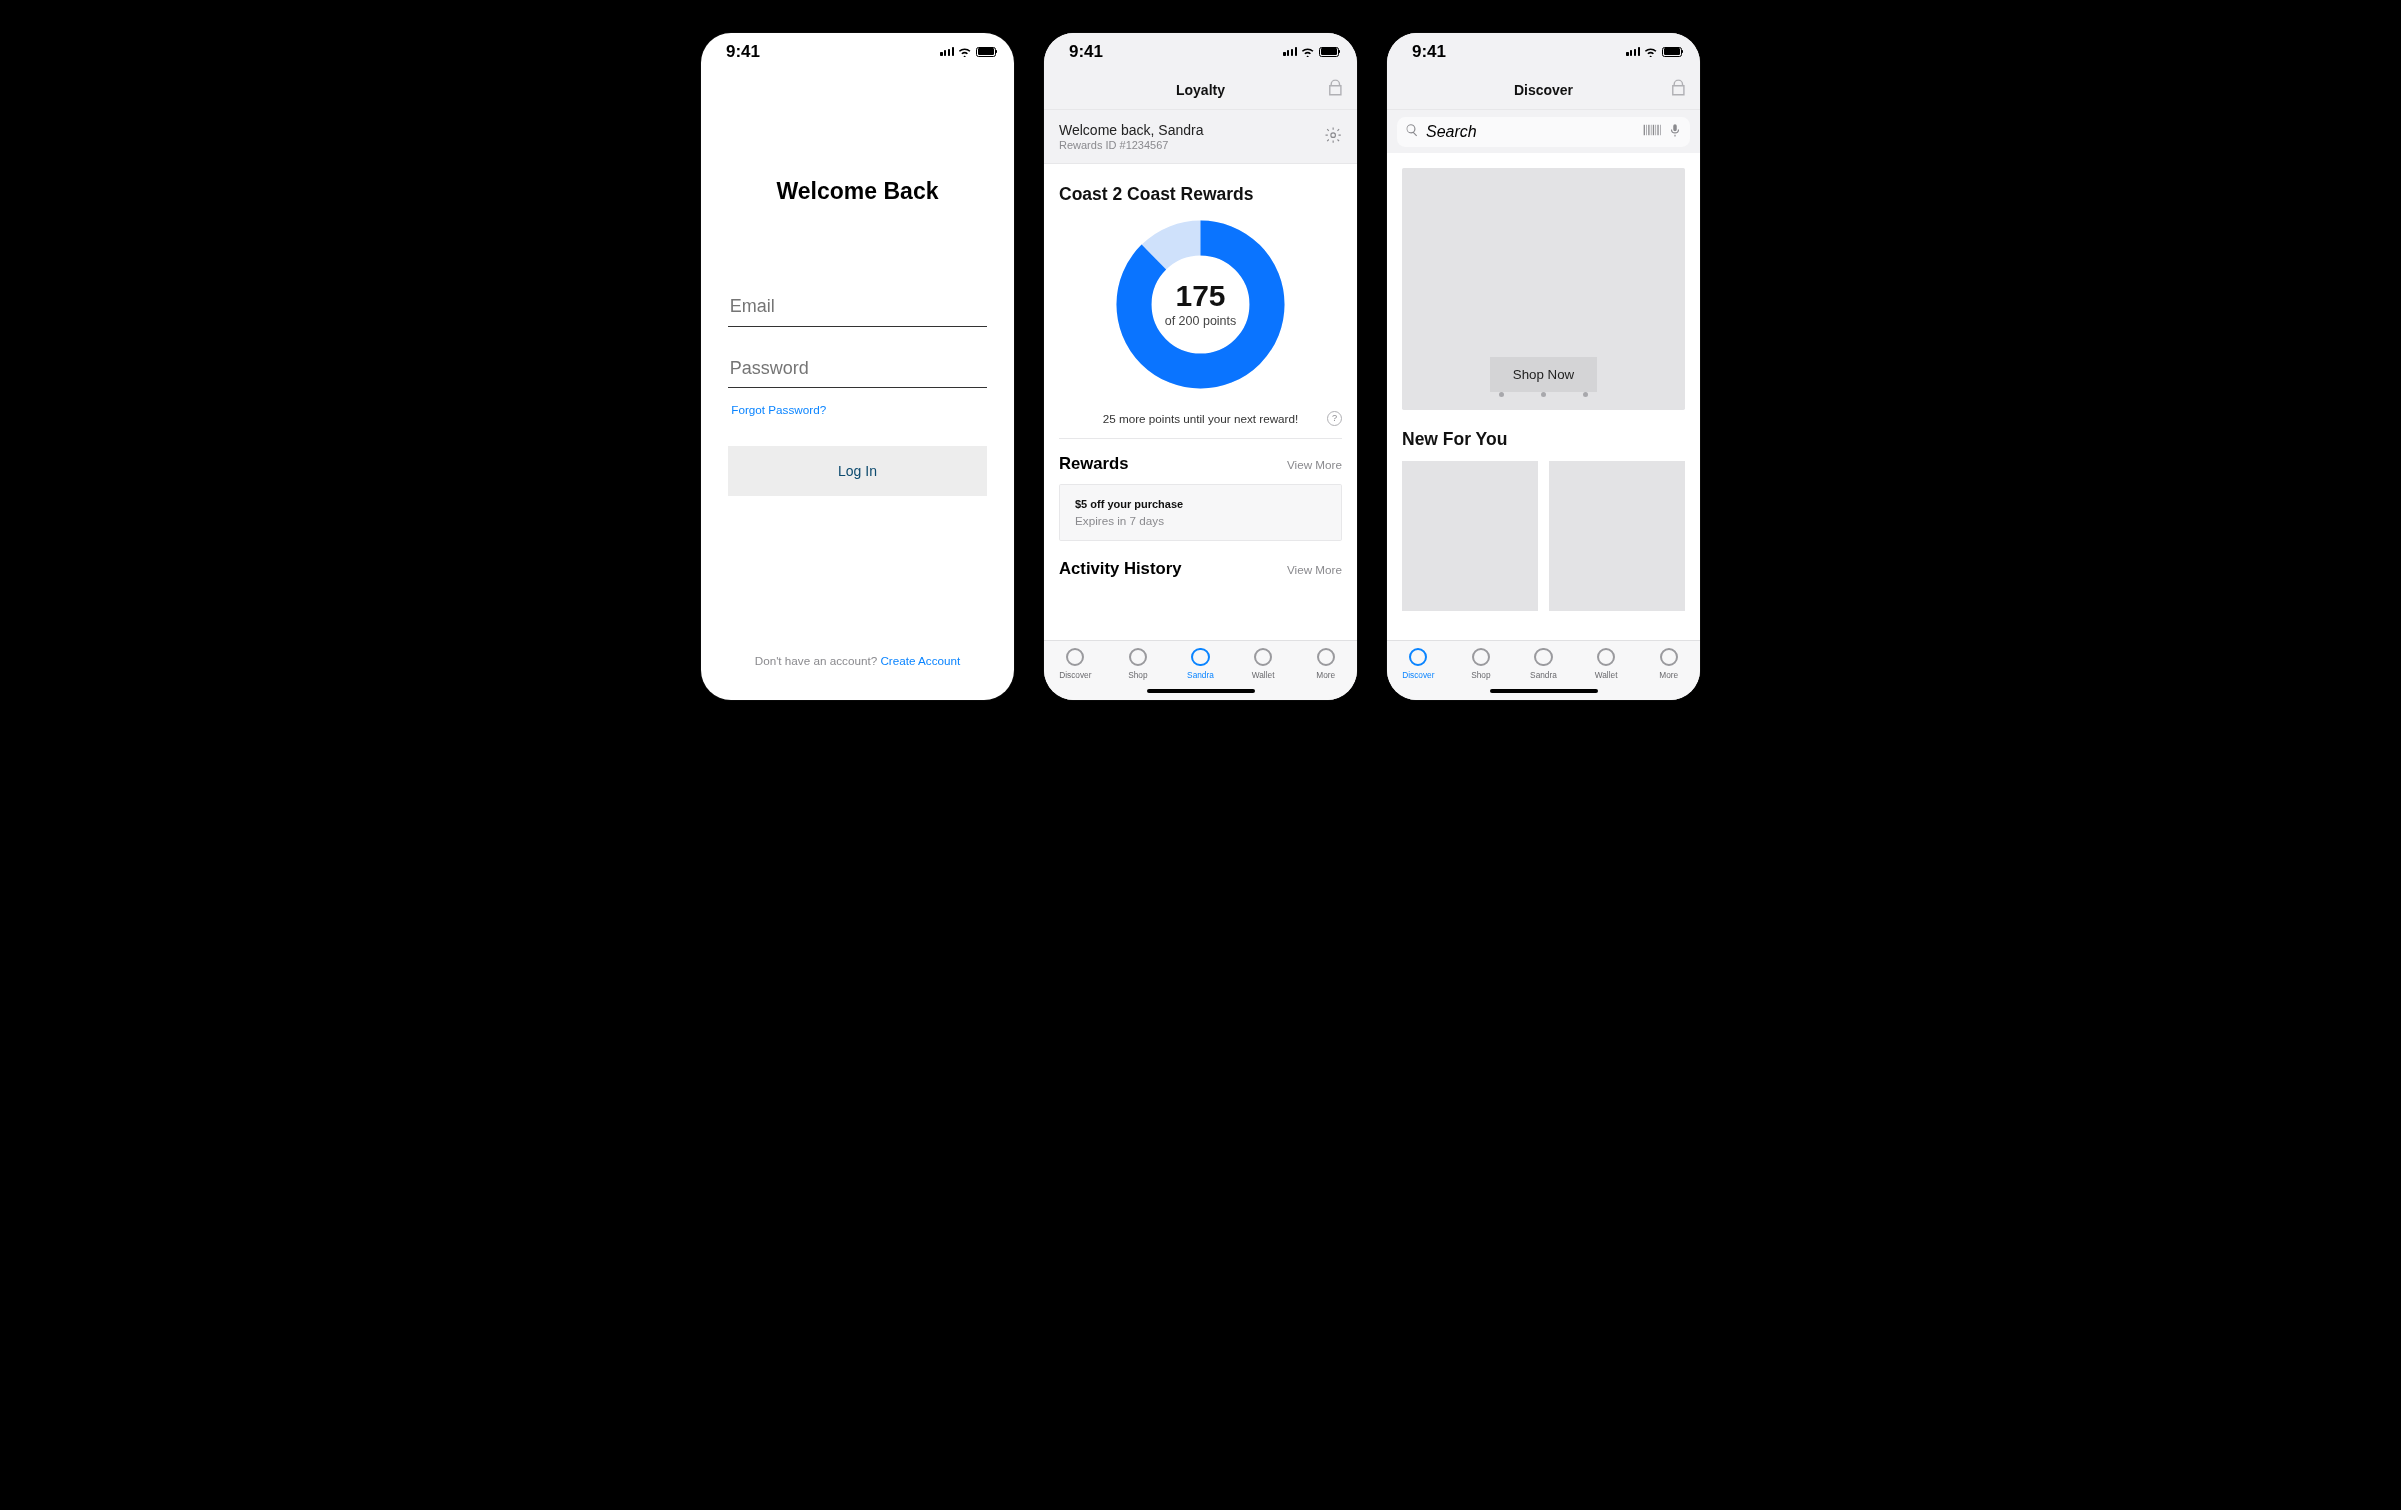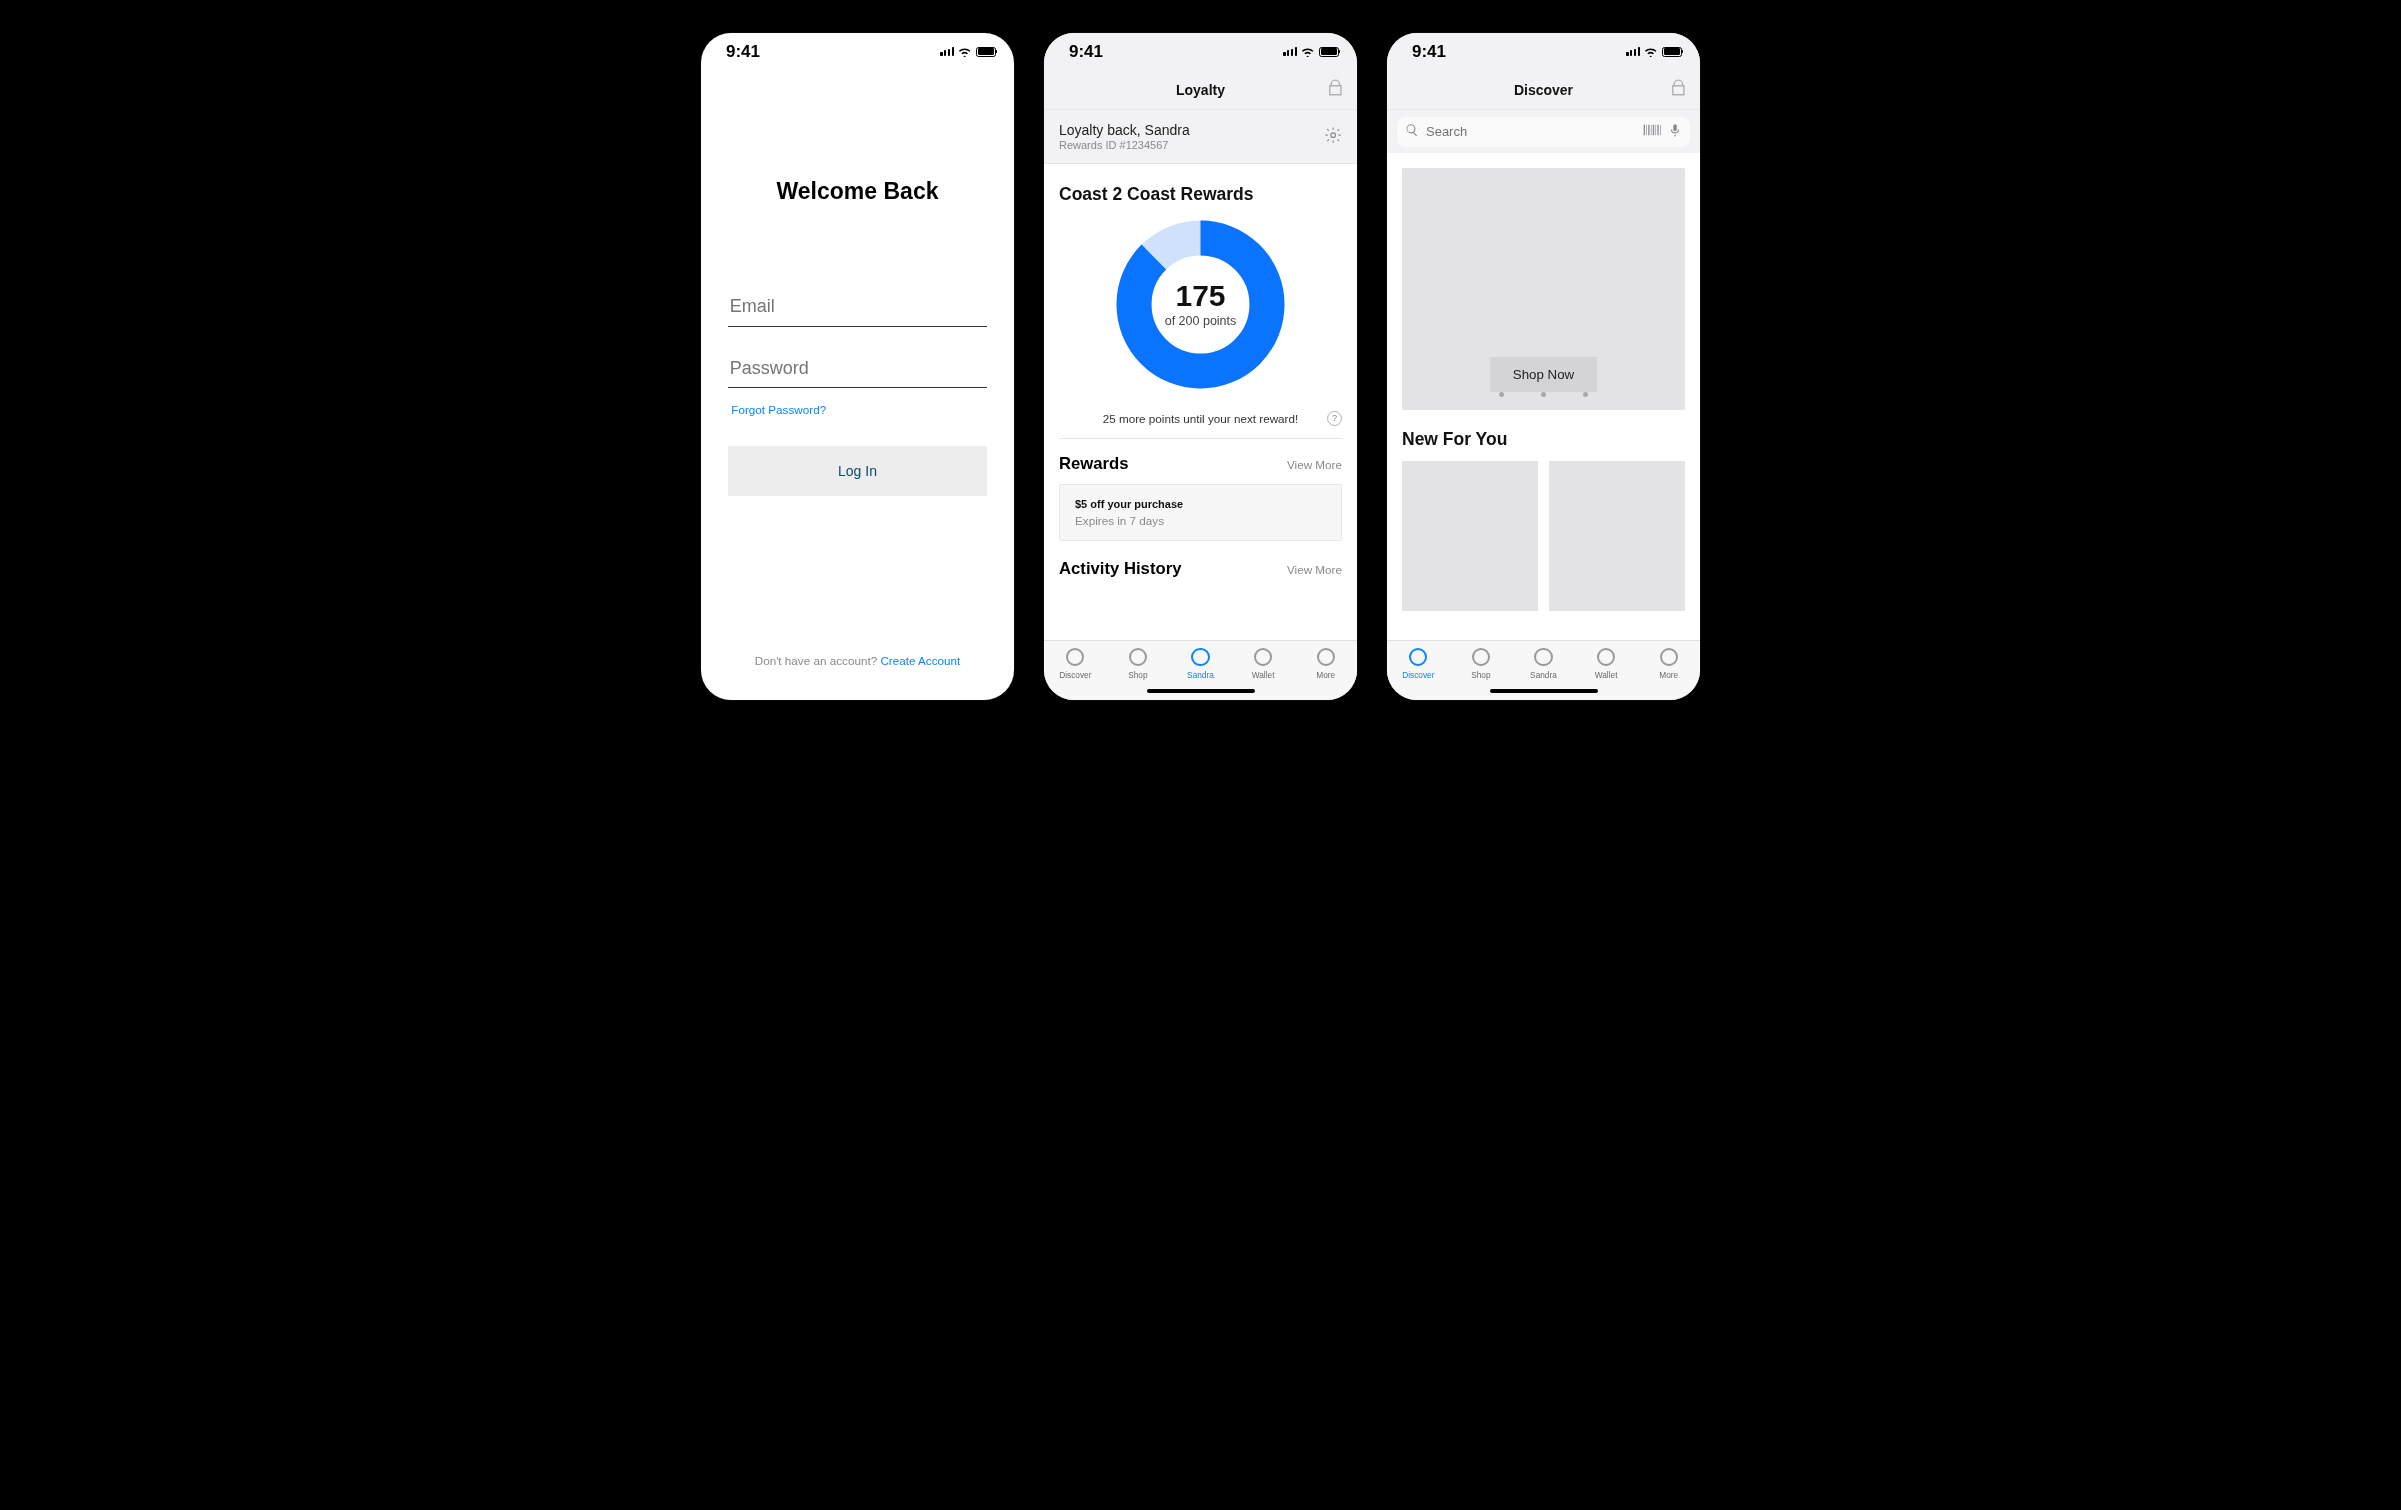--- a/index.html
+++ b/index.html
@@ -114,21 +114,21 @@
     .reward-title { font-size: 11px; font-weight: 600; color: #111; }
     .reward-exp { font-size: 11.7px; color: #8a8a8e; margin-top: 3.3px; }
 
     
     .discover-body { flex: 1; overflow: hidden; display: flex; flex-direction: column; }
     .search-wrap { padding: 6.7px 10px; background: #f2f2f4; }
     .search-field {
       background: #fafafb; border-radius: 8.3px; height: 30px;
       display: flex; align-items: center; padding: 0 8.3px; gap: 6.7px;
     }
-    .search-ph { flex:1; color: #737373; font-size: 13px; }
+    .search-ph { flex:1; color: #000000; font-size: 16px; font-style: italic; }
     .search-icon svg, .barcode-icon svg, .mic-icon svg { width: 14px; height: 14px; fill: #8a8a8e; }
     .barcode-icon svg { width: 18.3px; }
     .discover-content { padding: 15px 15px 0; flex: 1; overflow: hidden; }
     .hero {
       background: #e3e3e5; height: 242px; border-radius: 1.7px;
       display: flex; flex-direction: column; justify-content: flex-end; align-items: center;
       padding-bottom: 13.3px; 
     }
     .shop-now-btn {
       background: #d4d4d6; padding: 10px 23px; font-size: 13.3px; color: #222; border: none;
@@ -211,21 +211,21 @@
     <span class="nav-title">Loyalty</span>
     <span class="nav-right lock-icon">
       <svg viewBox="0 0 24 24">
           <path d="M6 8V6a6 6 0 0112 0v2m-14 0h16v13H4V8z"></path>
         </svg>
     </span>
   </div>
   <div class="loyalty-body">
     <div class="welcome-bar">
       <div>
-        <div class="welcome-name">Loyalty back, Sandra</div>
+        <div class="welcome-name">Welcome back, Sandra</div>
         <div class="rewards-id">Rewards ID #1234567</div>
       </div>
       <span class="gear-icon">
         <svg viewBox="0 0 24 24">
             <circle cx="12" cy="12" r="3"></circle>
             <path d="M12 2v3M12 19v3M4.2 4.2l2.1 2.1M17.7 17.7l2.1 2.1M2 12h3M19 12h3M4.2 19.8l2.1-2.1M17.7 6.3l2.1-2.1"></path>
           </svg>
       </span>
     </div>
     <div class="loyalty-content">

